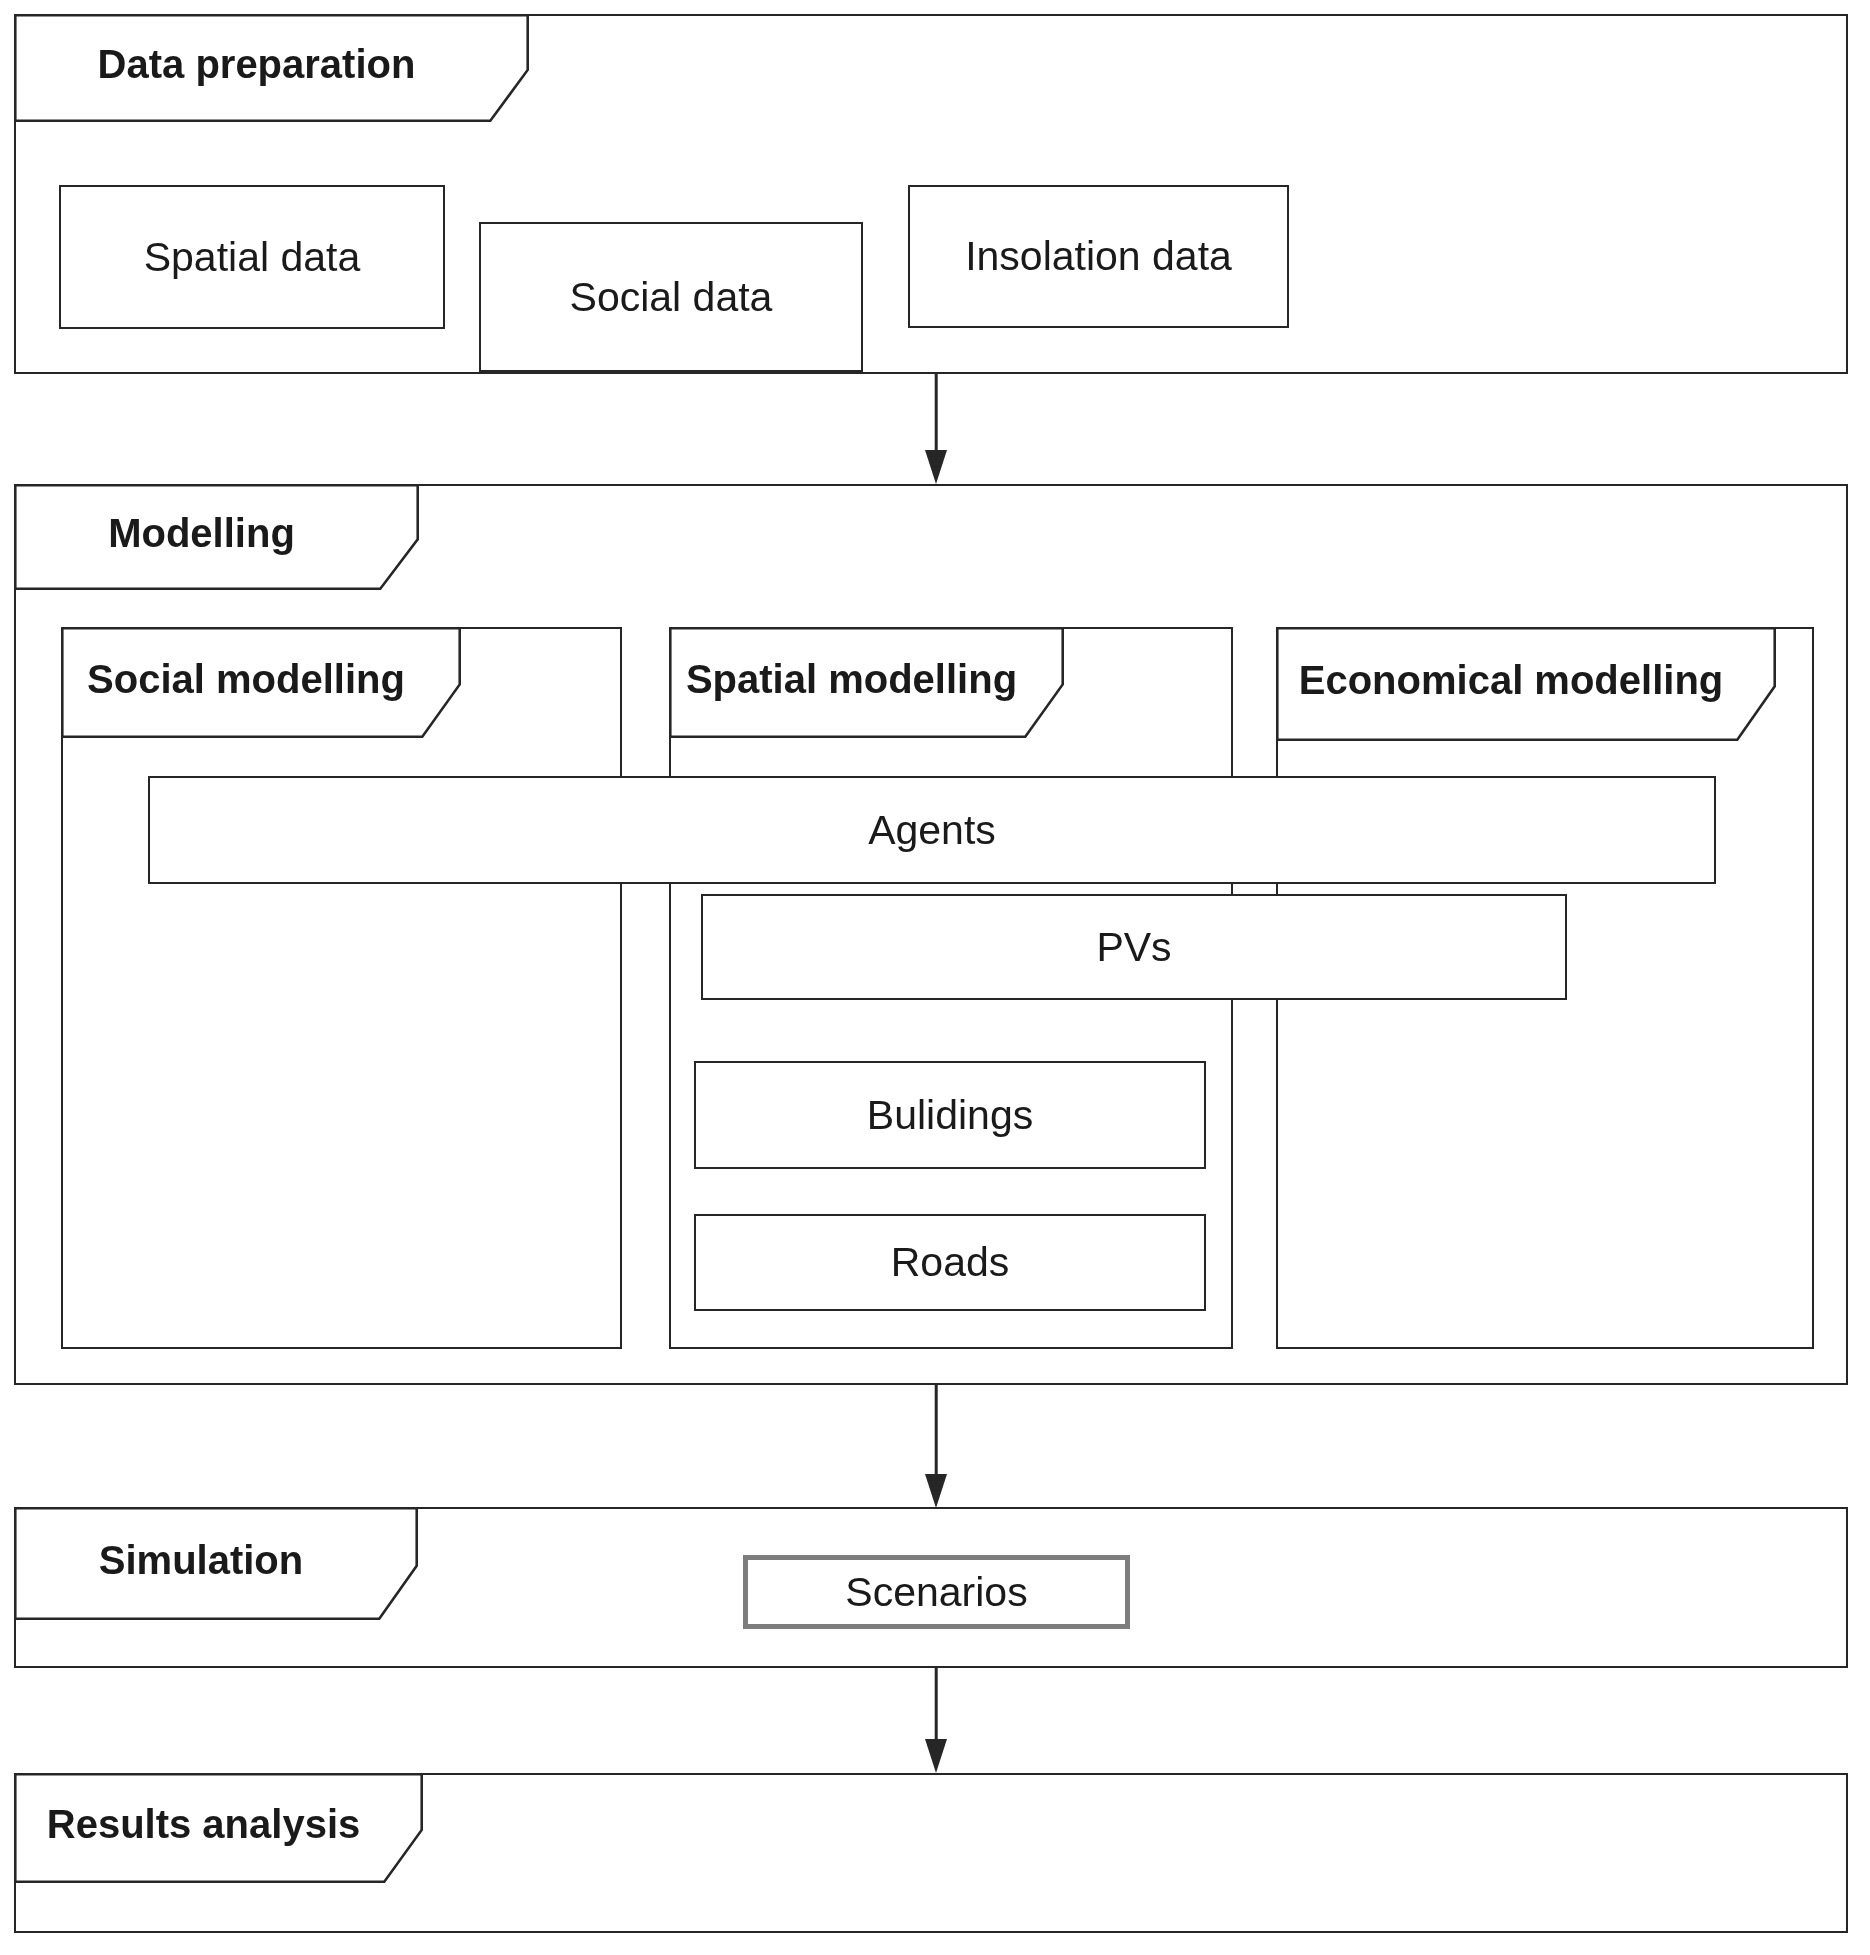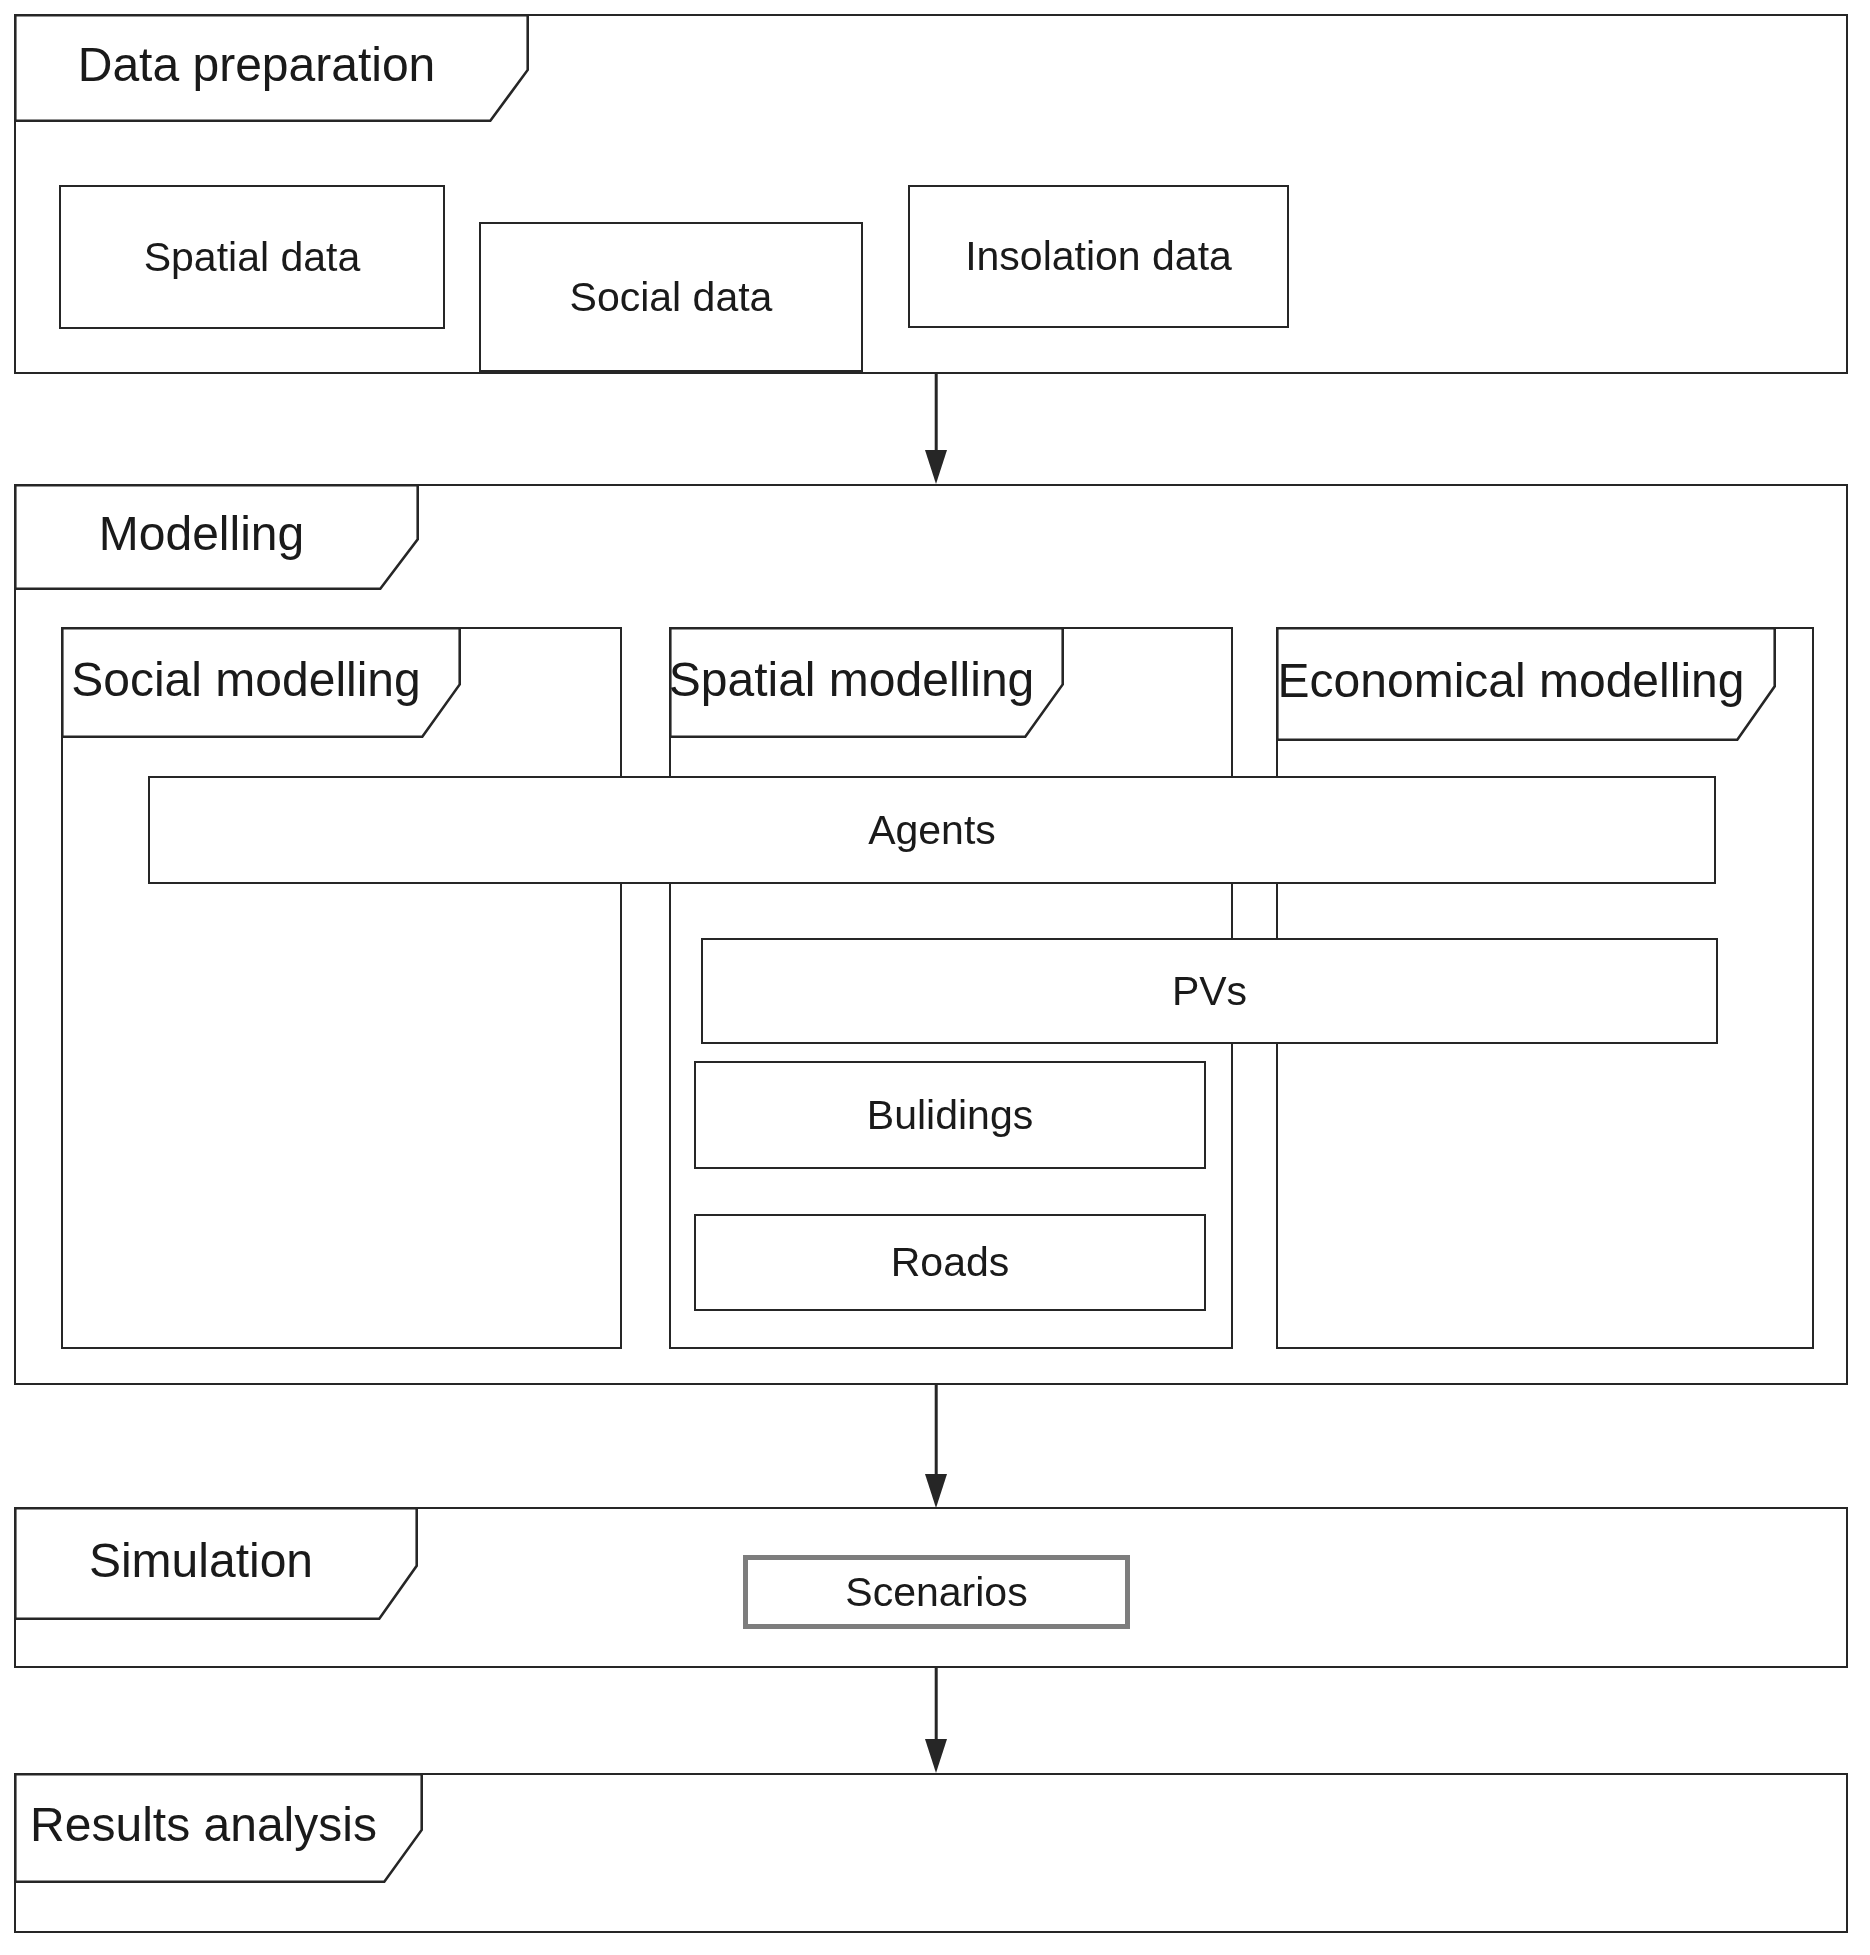--- a/index.html
+++ b/index.html
@@ -39,22 +39,23 @@
   }
   .tab svg{
     position:absolute;
     left:0;top:0;width:100%;height:100%;
     display:block;
   }
   .tab .lbl{
     position:absolute;
     left:0;top:0;right:30px;bottom:6.4px;
     display:flex;align-items:center;justify-content:center;
-    font-size:48px;
+    font-size:40px;
     white-space:nowrap;
+    font-weight:bold;
   }
   .box{
     position:absolute;
     border:2.6px solid var(--stroke);
     background:var(--bg);
     display:flex;align-items:center;justify-content:center;
     font-size:41px;
     white-space:nowrap;
     z-index:3;
   }
@@ -136,21 +137,21 @@
   </div>
 
   <div class="tab" style="left:1276px;top:627px;width:500px;height:114px;">
     <svg viewBox="0 0 775 177" preserveAspectRatio="none">
       <polygon points="2,2 773,2 773,92 715,175 2,175" fill="#ffffff" stroke="#262626" stroke-width="4"></polygon>
     </svg>
     <span class="lbl">Economical modelling</span>
   </div>
 
   <div class="box overlay" style="left:148px;top:776px;width:1568px;height:108px;">Agents</div>
-  <div class="box overlay" style="left:701px;top:938px;width:1017px;height:106px;">PVs</div>
+  <div class="box overlay" style="left:701px;top:894px;width:866px;height:106px;">PVs</div>
   <div class="box overlay" style="left:694px;top:1061px;width:512px;height:108px;">Bulidings</div>
   <div class="box overlay" style="left:694px;top:1214px;width:512px;height:97px;">Roads</div>
 
   <div class="arrow" style="left:923px;top:1385px;height:123px;">
     <div class="line" style="height:92px;"></div>
     <div class="head"></div>
   </div>
 
   <div class="container" style="left:14px;top:1507px;width:1834px;height:161px;"></div>
 

